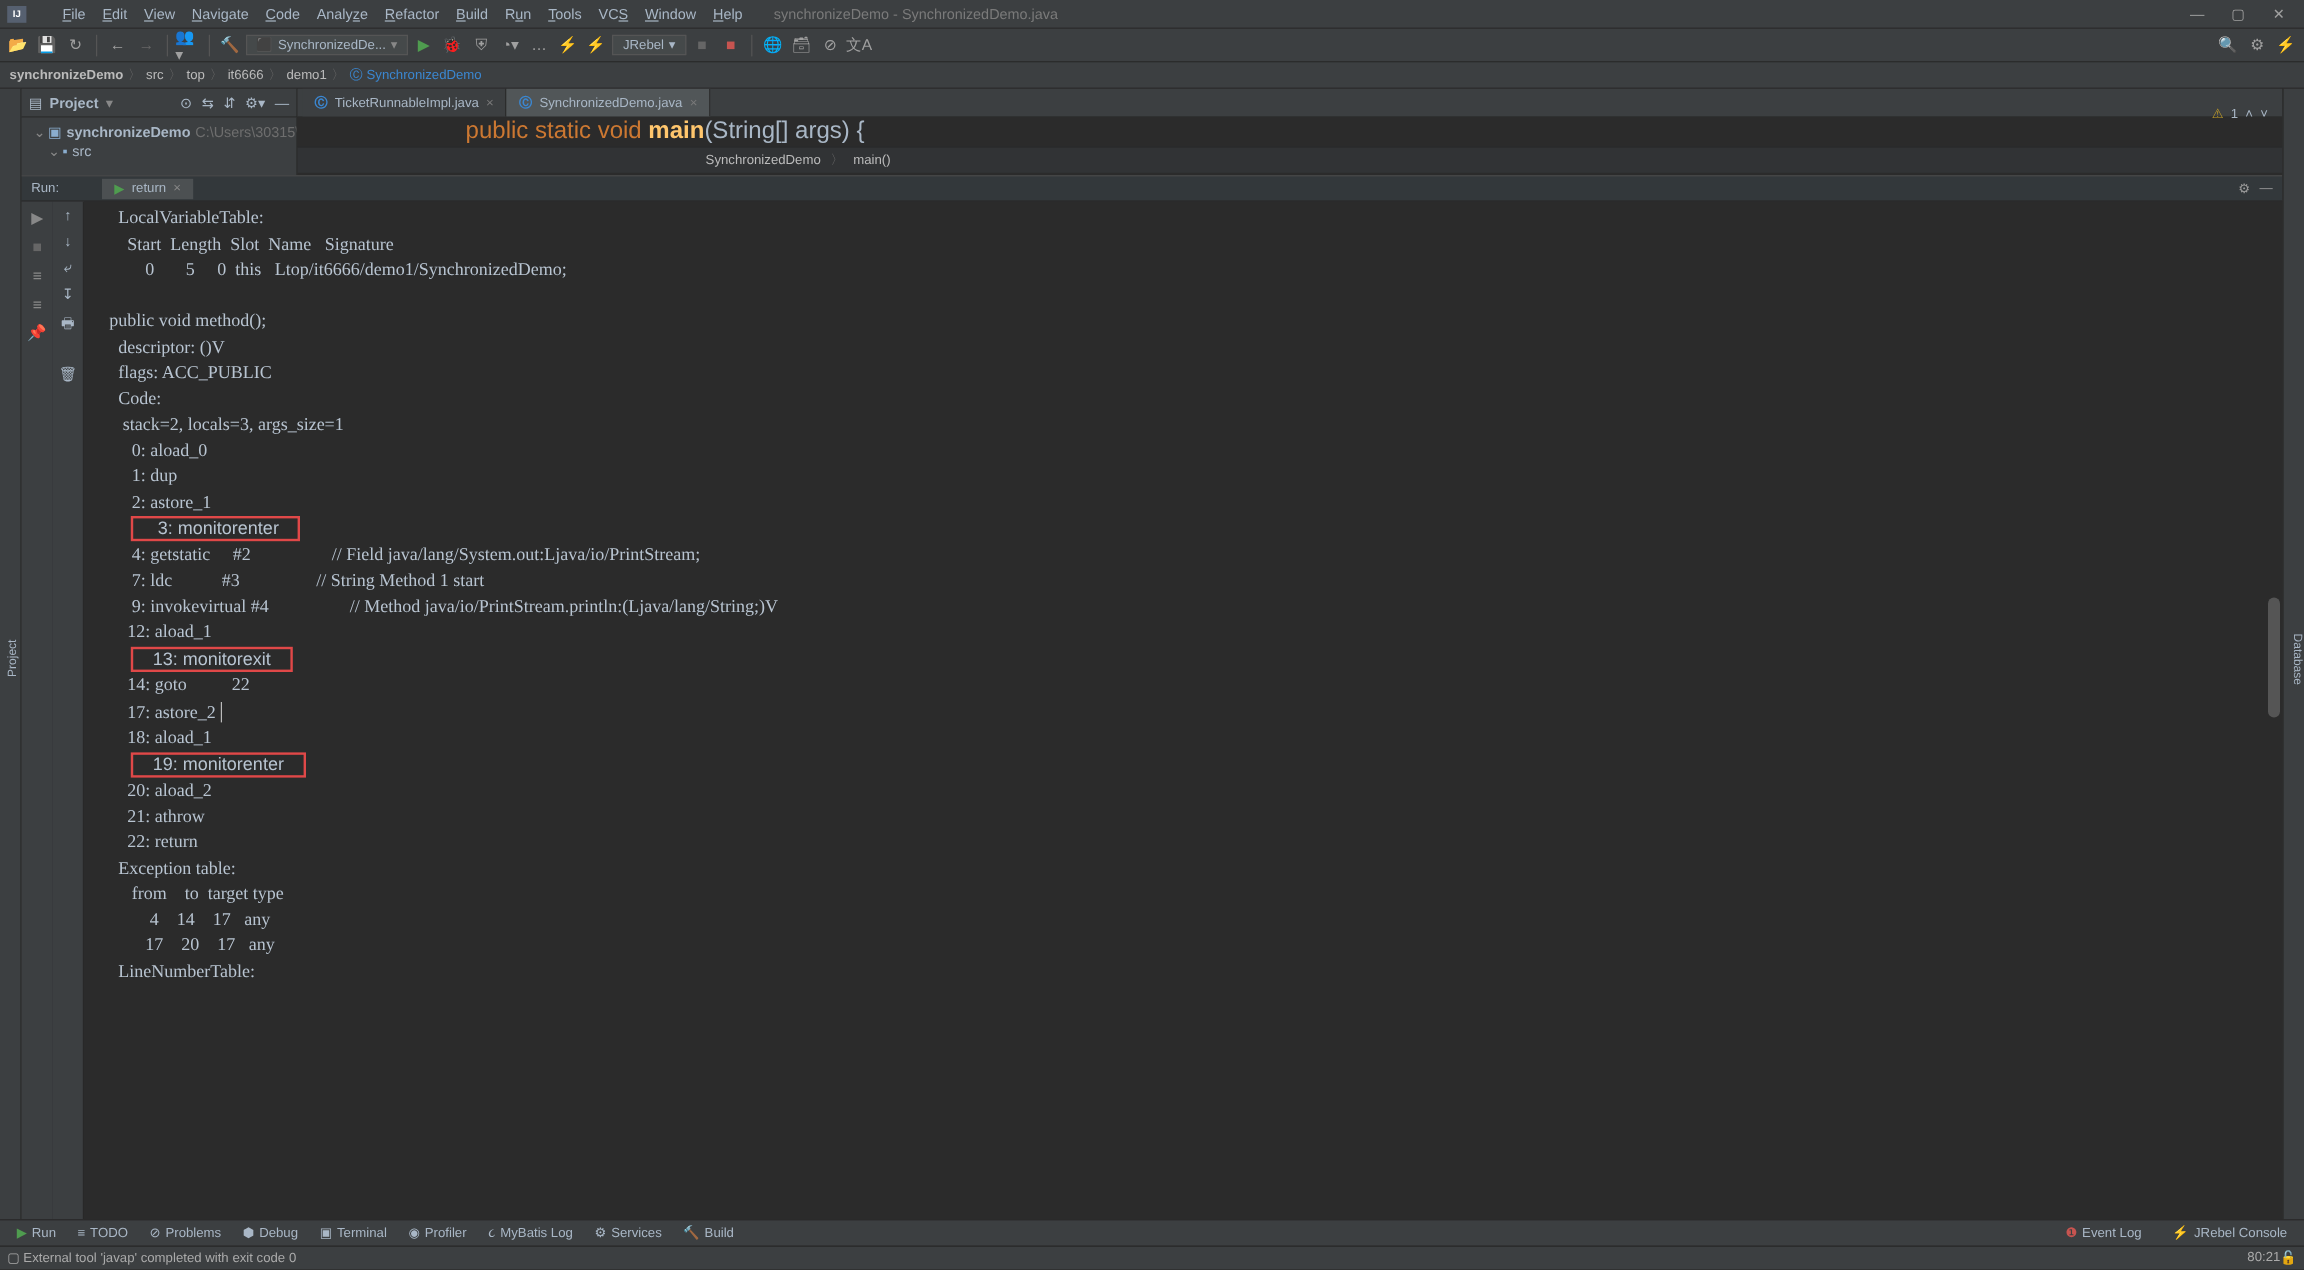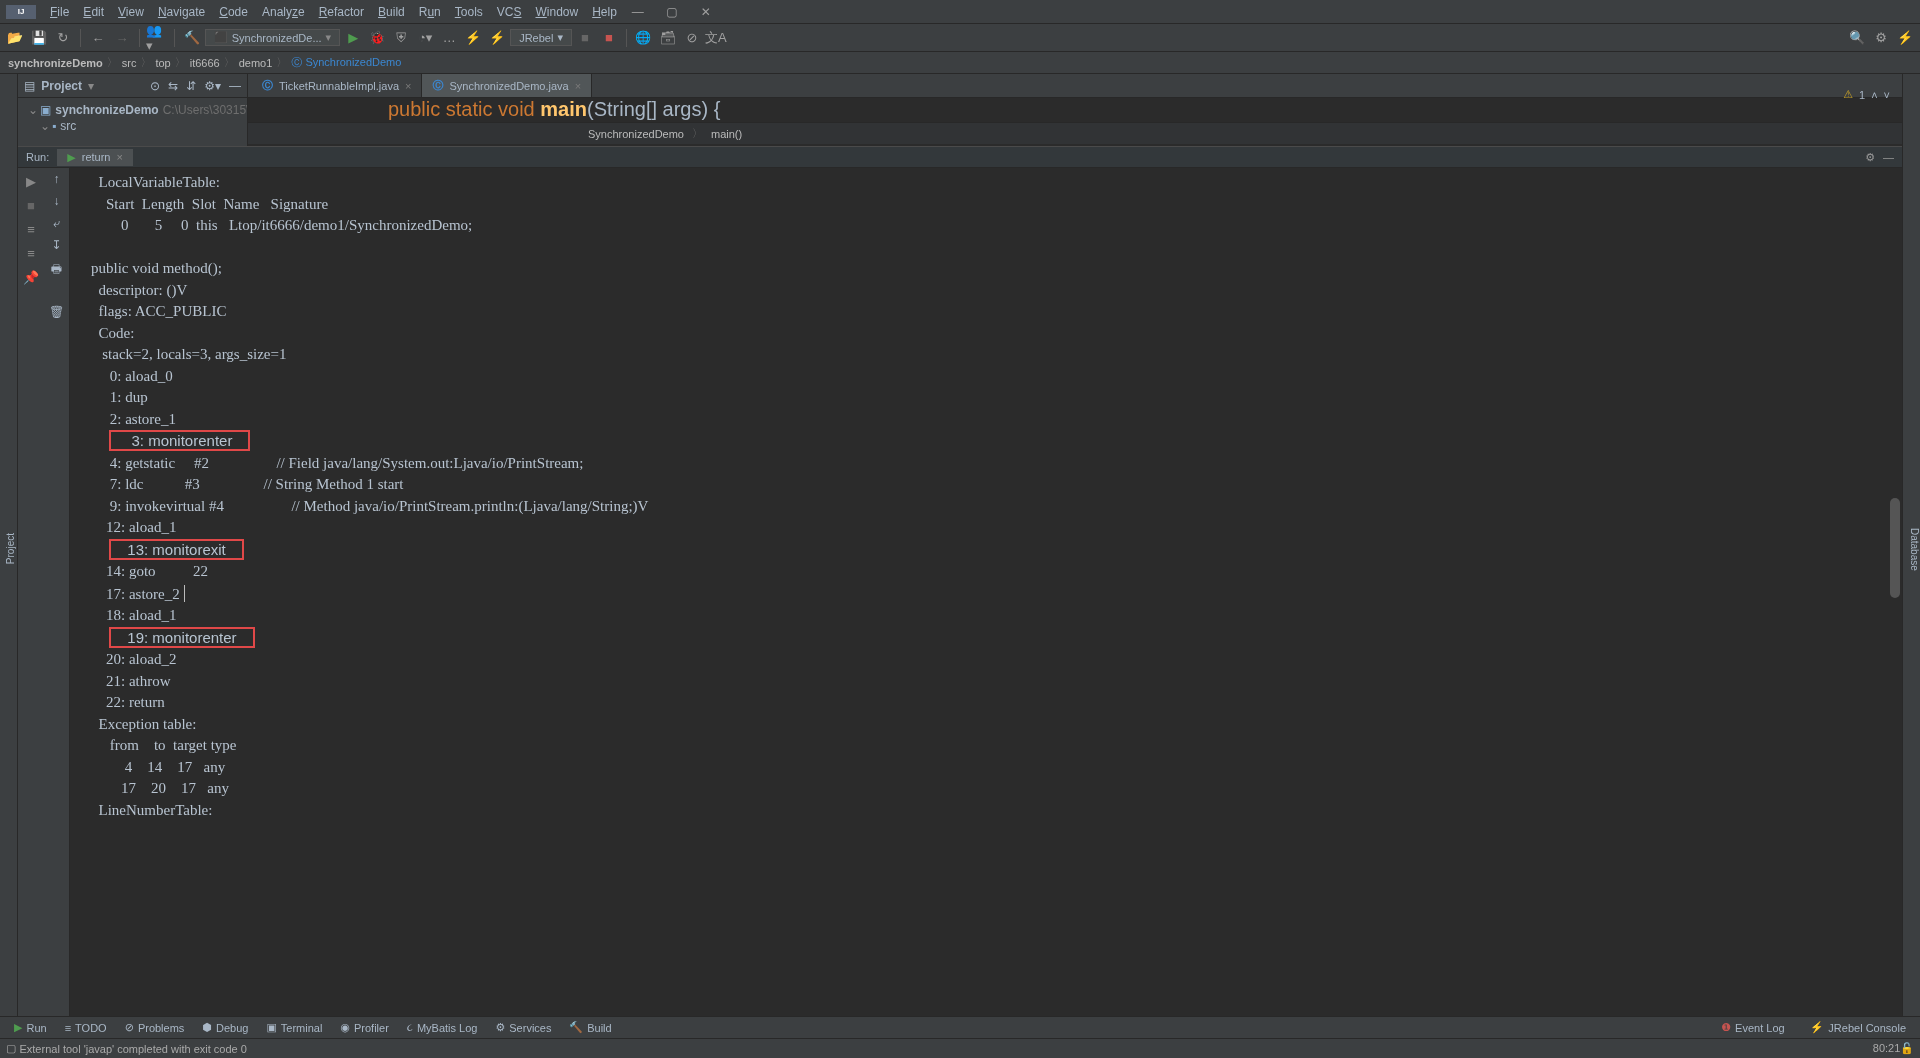--- a/index.html
+++ b/index.html
@@ -1,21 +1,21 @@
 <!DOCTYPE html>
 <html><head>
 <meta charset="utf-8">
 <style>
 * { margin: 0; padding: 0; box-sizing: border-box; font-family: "Segoe UI", Arial, sans-serif; }
 body { background: #2b2b2b; color: #a9b7c6; font-size: 12px; overflow: hidden; width: 1920px; height: 1058px; }
 .window { display: flex; flex-direction: column; height: 100%; }
 
 
 .titlebar { background: #3c3f41; display: flex; align-items: center; height: 24px; padding: 0 6px; border-bottom: 1px solid #282828; }
-.titlebar .logo { width: 30px; height: 14px; background: #566070; margin-right: 8px; display:flex;align-items:center;justify-content:center;font-size:8px;color:#fff;font-weight:bold;}
+.titlebar .logo { width: 16px; height: 14px; background: #566070; margin-right: 24px; display:flex;align-items:center;justify-content:center;font-size:8px;color:#fff;font-weight:bold;}
 .menubar { display: flex; gap: 2px; }
 .menubar span { padding: 2px 6px; cursor: pointer; }
 .menubar u { text-decoration: underline; }
 .title-center { flex: 1; text-align: left; padding-left: 20px; color: #7a7a7a; }
 .win-btns { display: flex; gap: 4px; }
 .win-btn { width: 30px; height: 20px; display: flex; align-items: center; justify-content: center; color: #a0a0a0; }
 
 
 .toolbar { background: #3c3f41; display: flex; align-items: center; height: 28px; padding: 0 4px; gap: 2px; border-bottom: 1px solid #282828; }
 .tb-btn { width: 22px; height: 22px; display: flex; align-items: center; justify-content: center; color: #a0a0a0; font-size: 13px; cursor:pointer;}
@@ -57,21 +57,21 @@
 .editor-peek { height: 24px; overflow: hidden; padding-left: 140px; background: #2b2b2b; }
 .editor-peek .code { font-family: "Comic Sans MS", cursive; font-size: 20px; color: #cc7832; white-space: pre;}
 .editor-peek .kw { color: #cc7832; }
 .editor-peek .fn { color: #ffc66d; font-weight: bold; }
 .editor-peek .ty { color: #a9b7c6; }
 .editor-crumb { height: 22px; background: #313335; display: flex; align-items: center; padding-left: 340px; gap: 8px; font-size: 11px; color: #bbb; border-top:1px solid #282828;}
 .editor-top-right { position:absolute; right:30px; top:88px; display:flex; align-items:center; gap:6px; font-size:11px;}
 .editor-top-right .warn { color:#c9a227; }
 
 
-.run-head { background: #33383b; height: 22px; display: flex; align-items: center; padding: 0 8px; font-size: 11px; border-top: 1px solid #4a4a4a; border-bottom:1px solid #282828;}
+.run-head { background: #33383b; height: 22px; display: flex; align-items: center; padding: 0 8px; font-size: 11px; border-top: 1px solid #4a4a4a; border-bottom:1px solid #282828;gap:28px;}
 .run-head .tabname { background: #4c5052; padding: 2px 10px; margin-left: 8px; display:flex; gap:6px; align-items:center;}
 .run-head .tools { margin-left: auto; display: flex; gap: 8px; color:#999;}
 
 .run-body { flex: 1; display: flex; min-height: 0; }
 .run-gutter { width: 26px; background: #3c3f41; display: flex; flex-direction: column; align-items: center; padding-top: 4px; gap: 6px; }
 .run-gutter .b { width: 18px; height: 18px; display:flex;align-items:center;justify-content:center;color:#888;font-size:13px;cursor:pointer;}
 .run-gutter2 { width: 26px; background: #3c3f41; display: flex; flex-direction: column; align-items: center; padding-top: 4px; gap: 8px; border-right:1px solid #282828;}
 .console { flex: 1; background: #2b2b2b; padding: 4px 6px; font-family: "Comic Sans MS", cursive; font-size: 15px; line-height: 21.5px; color: #b8c4d1; overflow: hidden; position:relative;}
 .console pre { font-family: inherit; white-space: pre; }
 .hl-red { border: 2px solid #e04848; padding: 0 16px; display: inline-block; line-height: 17px; }
@@ -105,20 +105,21 @@
       <span><u>C</u>ode</span>
       <span>Analy<u>z</u>e</span>
       <span><u>R</u>efactor</span>
       <span><u>B</u>uild</span>
       <span>R<u>u</u>n</span>
       <span><u>T</u>ools</span>
       <span>VC<u>S</u></span>
       <span><u>W</u>indow</span>
       <span><u>H</u>elp</span>
     </div>
+    <div class="title-center">synchronizeDemo - SynchronizedDemo.java</div>
     <div class="win-btns">
       <div class="win-btn">—</div>
       <div class="win-btn">▢</div>
       <div class="win-btn">✕</div>
     </div>
   </div>
 
   <div class="toolbar">
     <div class="tb-btn">📂</div>
     <div class="tb-btn">💾</div>

